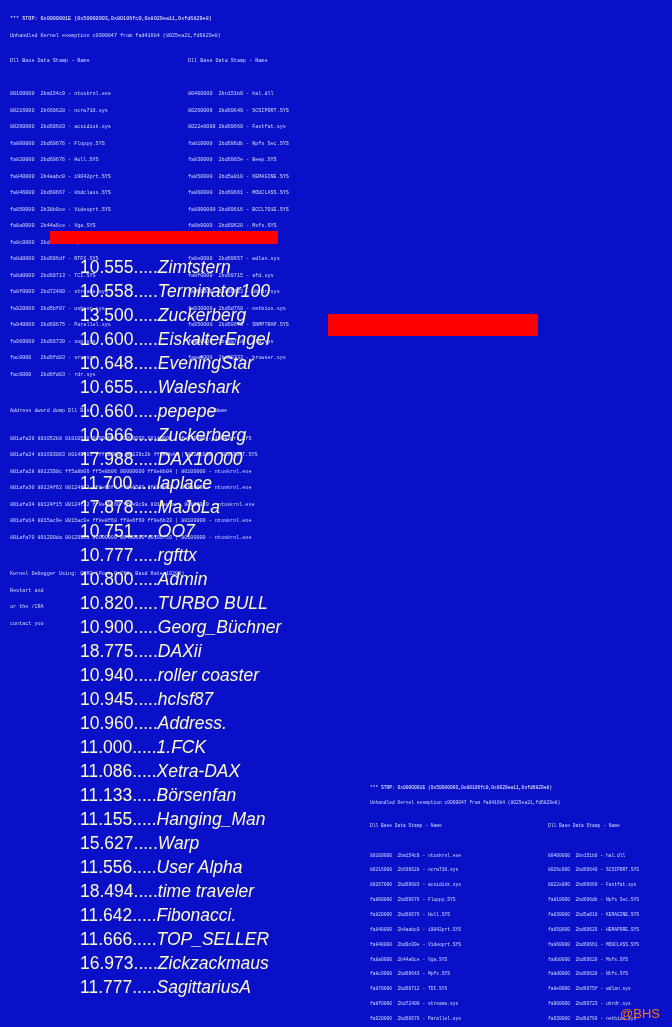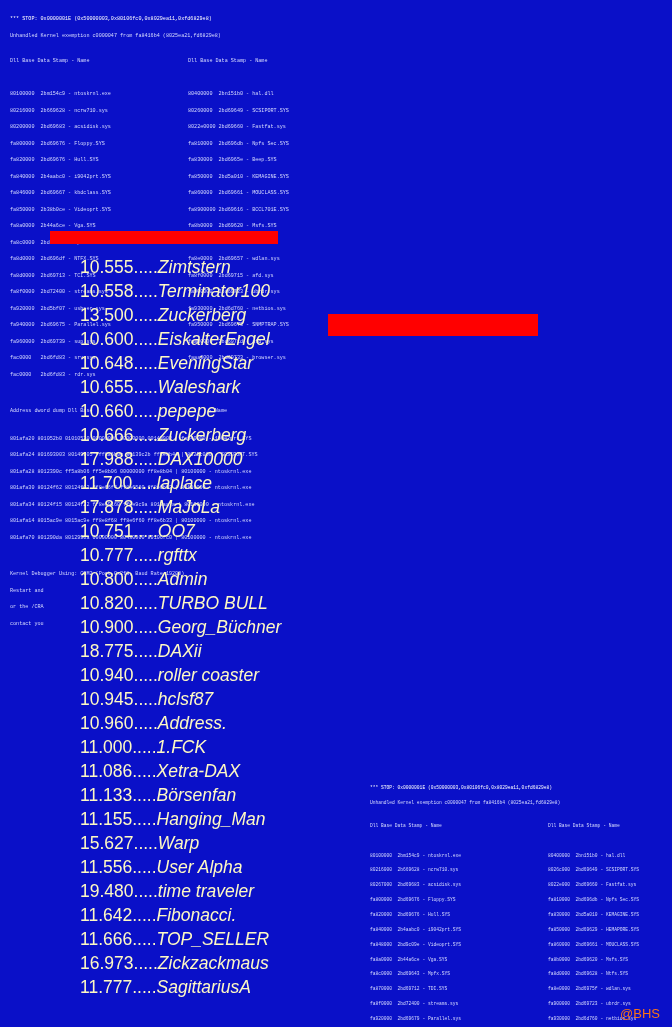--- a/index.html
+++ b/index.html
@@ -291,21 +291,21 @@
     <span class="rank-num">15.627</span>
     <span class="rank-dots">.....</span>
     <span class="rank-name">Warp</span>
   </div>
   <div class="rank-row">
     <span class="rank-num">11.556</span>
     <span class="rank-dots">.....</span>
     <span class="rank-name">User Alpha</span>
   </div>
   <div class="rank-row">
-    <span class="rank-num">19.480</span>
+    <span class="rank-num">18.494</span>
     <span class="rank-dots">.....</span>
     <span class="rank-name">time traveler</span>
   </div>
   <div class="rank-row">
     <span class="rank-num">11.642</span>
     <span class="rank-dots">.....</span>
     <span class="rank-name">Fibonacci.</span>
   </div>
   <div class="rank-row">
     <span class="rank-num">11.666</span>

